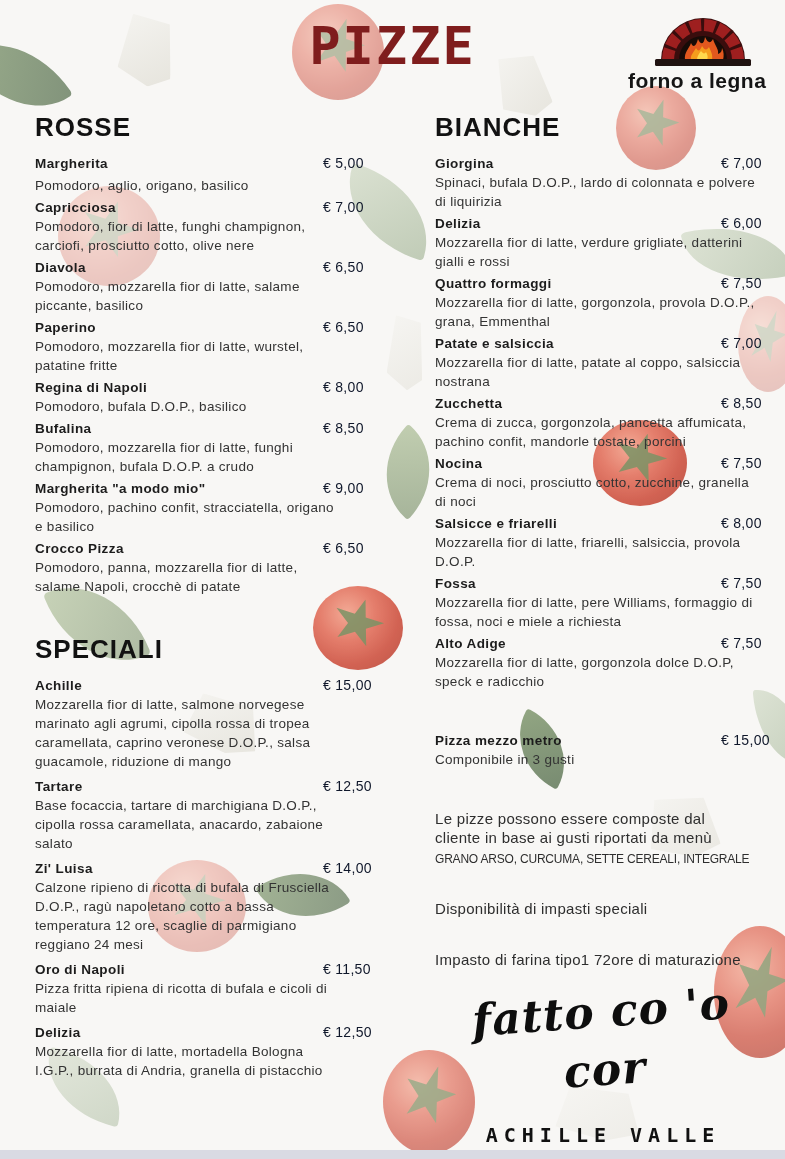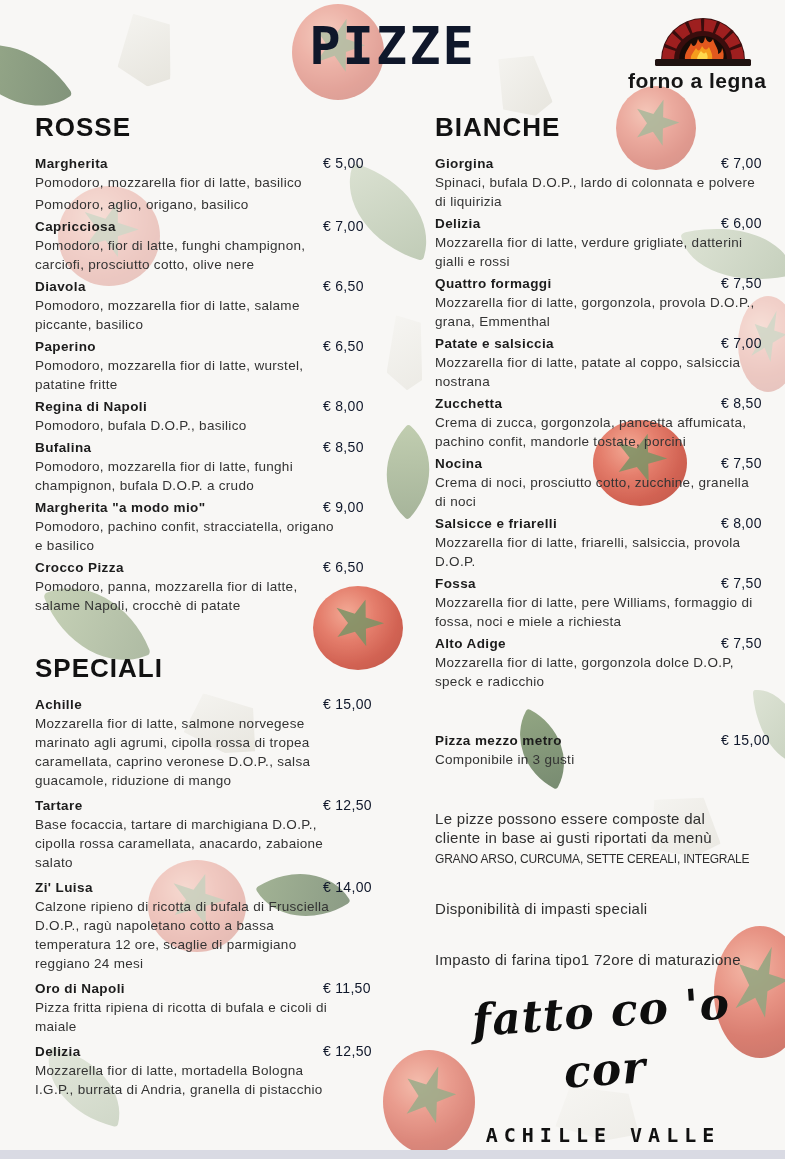--- a/index.html
+++ b/index.html
@@ -14,21 +14,21 @@
     clip-path:polygon(50% 0%,61% 35%,98% 35%,68% 57%,79% 91%,50% 70%,21% 91%,32% 57%,2% 35%,39% 35%);}
   .leaf{position:absolute;background:linear-gradient(135deg,#8aa46b,#54713f);
     border-radius:5% 95% 5% 95%;}
   .leaf--pale{background:linear-gradient(135deg,#c2cfb4,#93a884);}
   .leaf--dark{background:linear-gradient(135deg,#5b7a45,#33512a);}
   .cheese{position:absolute;background:linear-gradient(145deg,#f4f3ef,#e4e2da);
     clip-path:polygon(15% 0,85% 8%,100% 85%,60% 100%,0 78%);}
   
   .title{position:absolute;top:14px;left:0;width:785px;margin:0;text-align:center;z-index:2;
     font-family:"DejaVu Sans Mono",monospace;font-size:52px;line-height:64px;font-weight:bold;
-    letter-spacing:2px;color:#0f172a;}
+    letter-spacing:2px;color:#7f1d1d;}
   .logo{position:absolute;top:6px;left:628px;width:150px;text-align:left;z-index:2;}
   .logo svg{display:block;margin:0 auto;}
   .logo-caption{font-size:21px;font-weight:bold;color:#151515;letter-spacing:.5px;margin-top:1px;}
   
   .col{position:absolute;top:112px;z-index:1;}
   .col-left{left:35px;width:338px;}
   .col-right{left:435px;width:336px;}
   .heading{font-size:26px;font-weight:600;letter-spacing:1px;color:#121212;margin:0 0 12px 0;line-height:30px;}
   .speciali .heading{margin-top:38px;}
   .item{margin-bottom:3px;}
@@ -102,21 +102,20 @@
   <div class="col col-left">
     <section>
       <h2 class="heading">ROSSE</h2>
       <div class="items">
 
           <div class="item">
             <div class="item-head">
               <span class="item-name">Margherita</span>
               <span class="item-price">€ 5,00</span>
             </div>
-            <div class="item-desc">Pomodoro, mozzarella fior di latte, basilico</div>
           </div>
 
           <div class="item">
             <div class="item-desc">Pomodoro, aglio, origano, basilico</div>
           </div>
 
           <div class="item">
             <div class="item-head">
               <span class="item-name">Capricciosa</span>
               <span class="item-price">€ 7,00</span>

